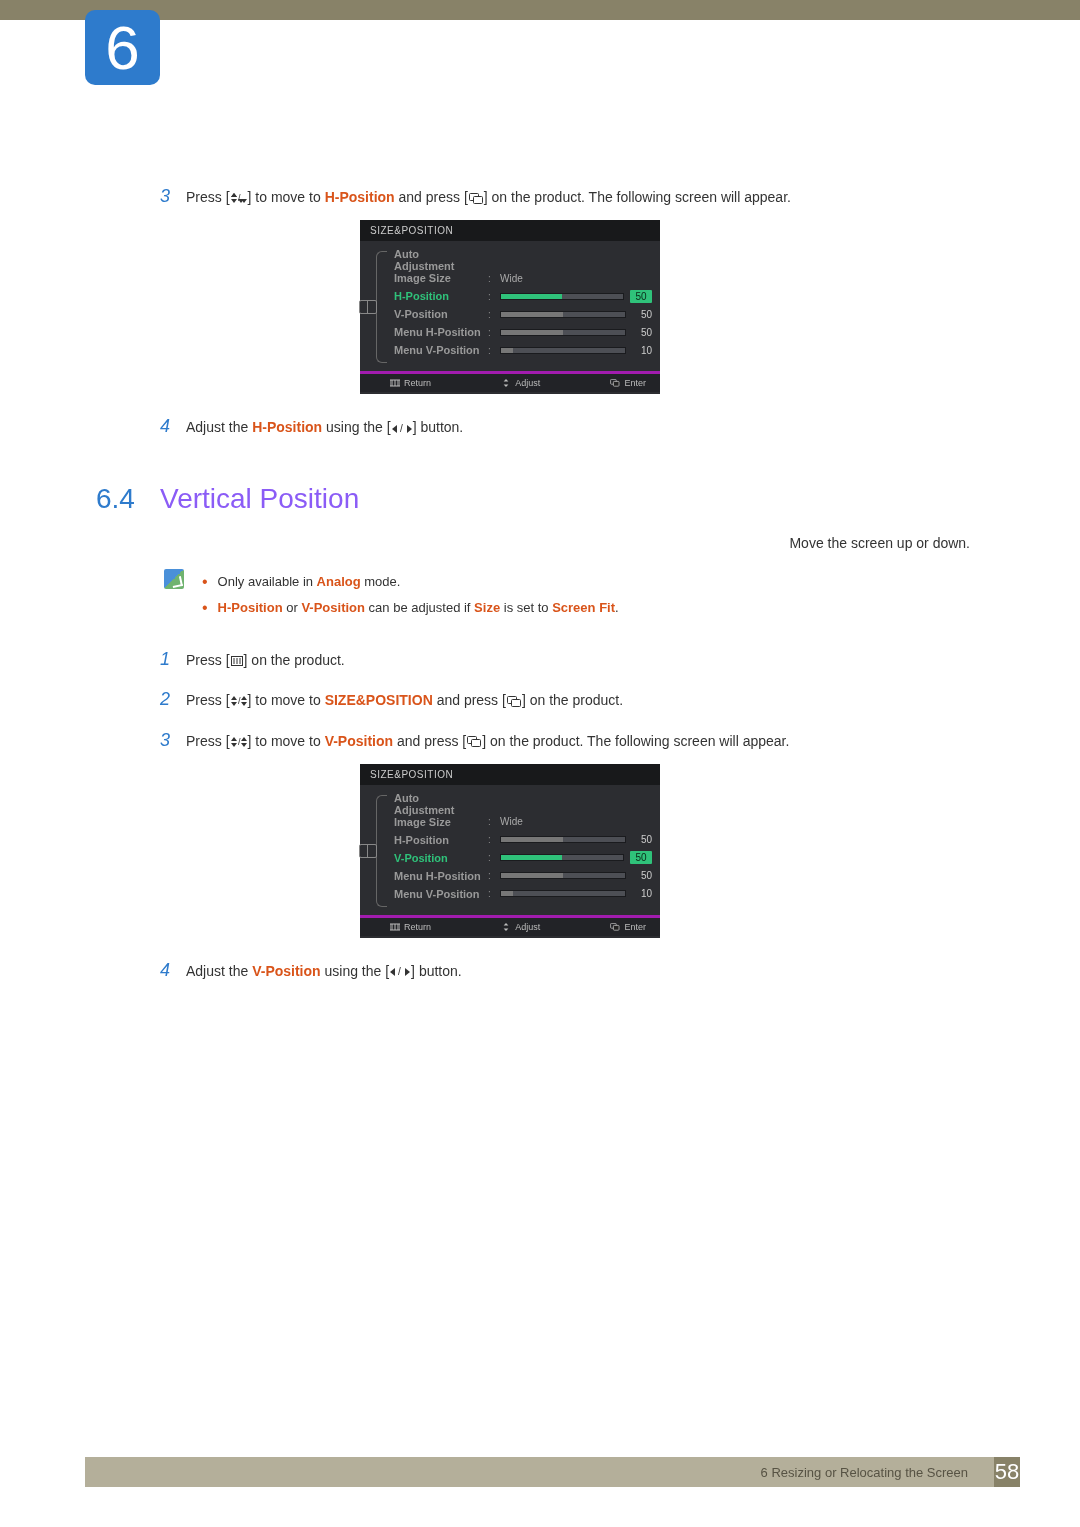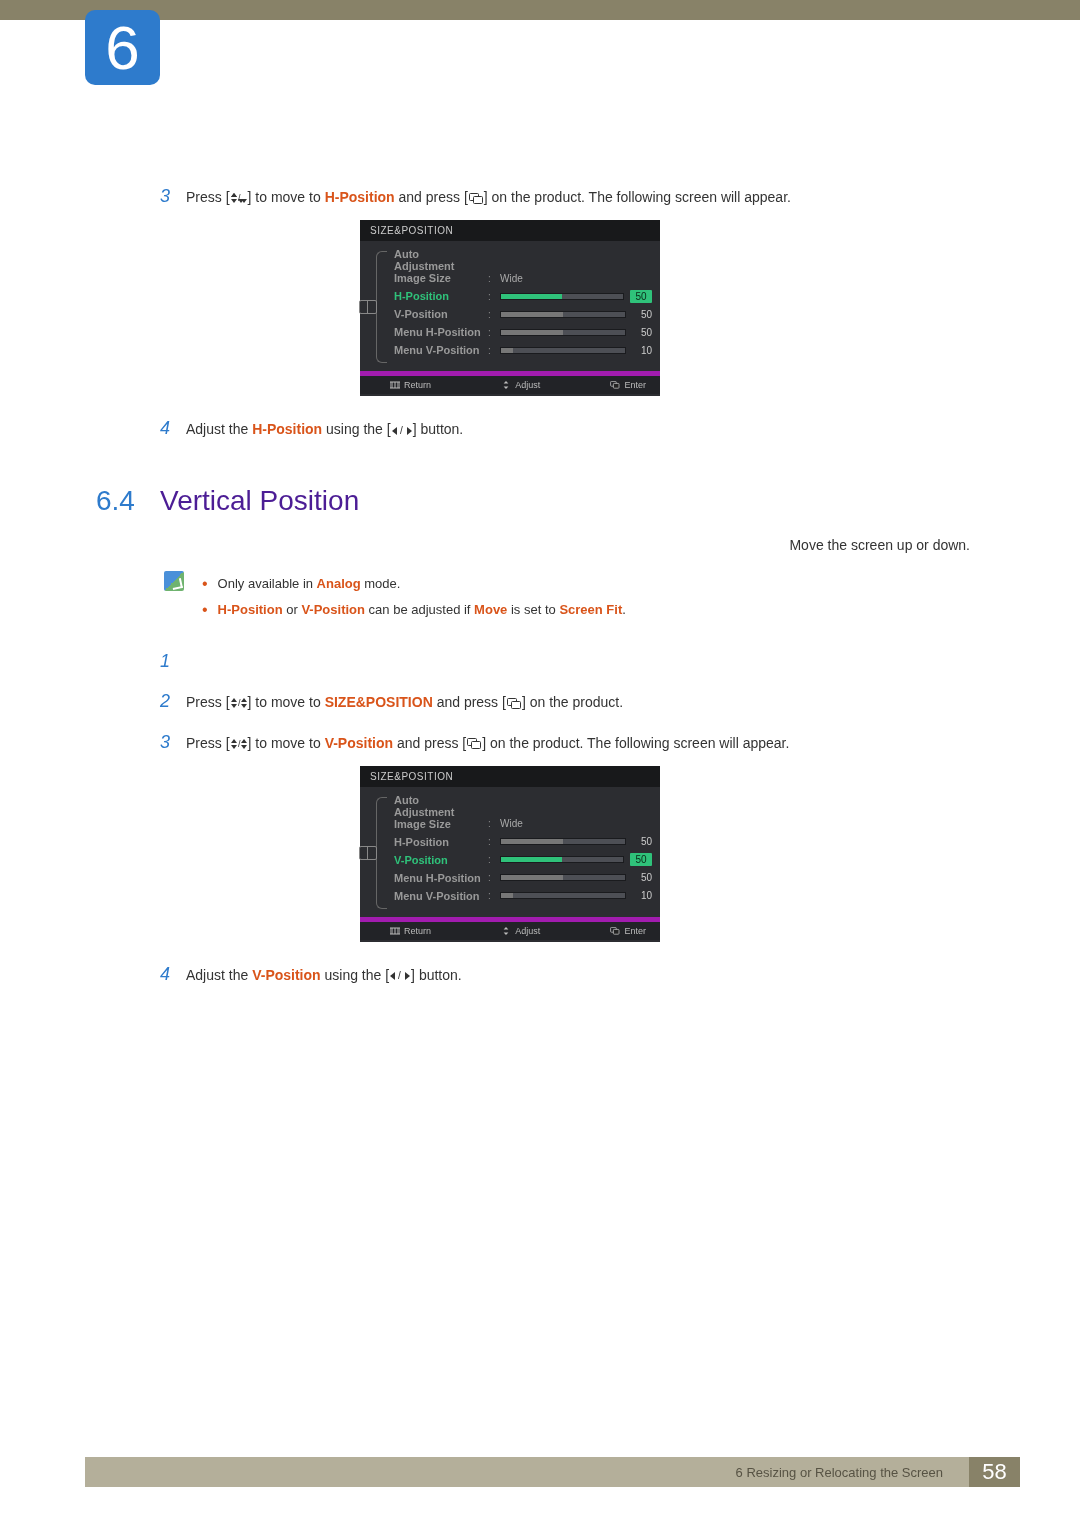--- a/index.html
+++ b/index.html
@@ -177,38 +177,38 @@
     border-radius: 1px;
     width: 18px;
     text-align: center;
   }
   .osd-footer {
     display: flex;
     justify-content: space-between;
     padding: 4px 14px 4px 30px;
     font-size: 9px;
     color: #bbb;
-    border-top: 5px solid #a21caf;
+    border-top: 3px solid #a21caf;
     background: #222327;
   }
   .osd-footer span { display: inline-flex; align-items: center; gap: 4px; }
   .osd-footer .g { width: 10px; height: 8px; display: inline-block; }
 
   .section-heading {
     display: flex;
     align-items: baseline;
     margin: 40px 0 14px -64px;
   }
   .section-heading .num {
     color: #2e7bcc;
     font-size: 28px;
     width: 64px;
   }
   .section-heading .ttl {
-    color: #4c1d95;
+    color: #8b5cf6;
     font-size: 28px;
   }
   .para {
     font-size: 14px;
     color: #333;
     margin: 20px 0 18px 4px;
     text-align: right;
   }
   .note-row {
     display: flex;
@@ -265,21 +265,21 @@
     justify-content: flex-end;
     gap: 26px;
     color: #575344;
     font-size: 13px;
     padding-right: 10px;
   }
   .footer-bar .pg {
     background: #888268;
     color: #fff;
     font-size: 22px;
-    width: 51px;
+    width: 26px;
     height: 30px;
     display: flex;
     align-items: center;
     justify-content: center;
     margin-right: -10px;
   }
 </style>
 </head>
 <body>
 
@@ -412,28 +412,36 @@
 
     <div class="note-row">
       <div class="note-icon"></div>
       <div class="note-list">
         <div class="item">
           <span class="dot">•</span>
           <span><span>Only available in </span><span class="hl">Analog</span><span> mode.</span></span>
         </div>
         <div class="item">
           <span class="dot">•</span>
-          <span><span class="hl">H-Position</span><span> or </span><span class="hl">V-Position</span><span> can be adjusted if </span><span class="hl">Move</span><span> is set to </span><span class="hl">Screen Fit</span><span>.</span></span>
+          <span><span class="hl">H-Position</span><span> or </span><span class="hl">V-Position</span><span> can be adjusted if </span><span class="hl">Size</span><span> is set to </span><span class="hl">Screen Fit</span><span>.</span></span>
         </div>
       </div>
     </div>
 
 
     <div class="num-step">
       <span class="n">1</span>
+      <span class="txt">
+        <span>Press [</span><span class="menu-small-icon"><svg width="12" height="10" viewBox="0 0 12 10">
+              <rect x="0.5" y="0.5" width="11" height="9" fill="none" stroke="#333"></rect>
+              <line x1="3" y1="2" x2="3" y2="8" stroke="#333"></line>
+              <line x1="6" y1="2" x2="6" y2="8" stroke="#333"></line>
+              <line x1="9" y1="2" x2="9" y2="8" stroke="#333"></line>
+            </svg></span><span>] on the product.</span>
+      </span>
     </div>
 
     <div class="num-step">
       <span class="n">2</span>
       <span class="txt">
         <span>Press [</span><span class="arrow-icon"><svg width="16" height="10" viewBox="0 0 16 10">
               <path d="M3 0 L0 4 L6 4 Z" fill="#333"></path>
               <path d="M3 10 L0 6 L6 6 Z" fill="#333"></path>
               <text x="7" y="8" font-size="9" fill="#333">/</text>
               <path d="M13 10 L10 6 L16 6 Z" fill="#333"></path>

